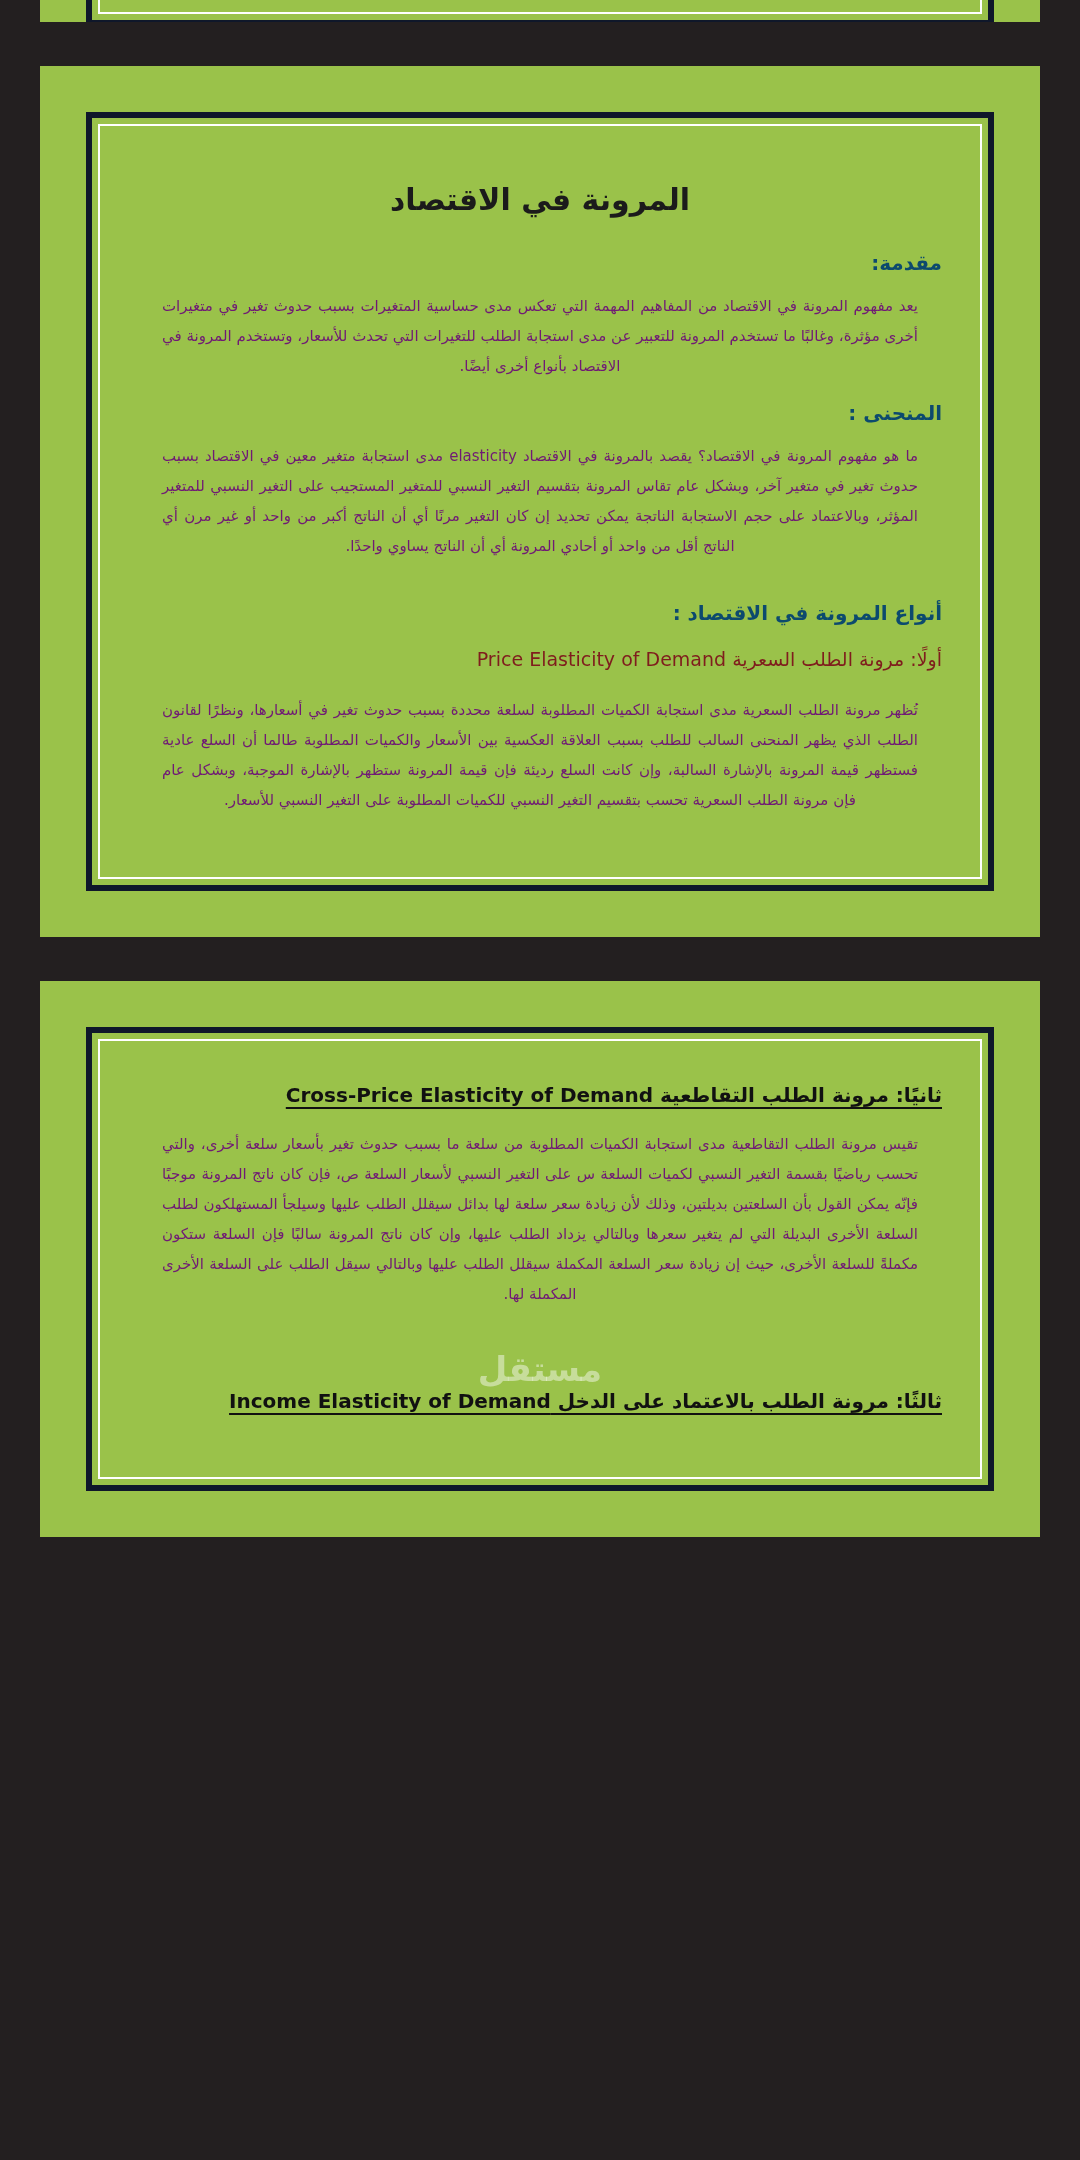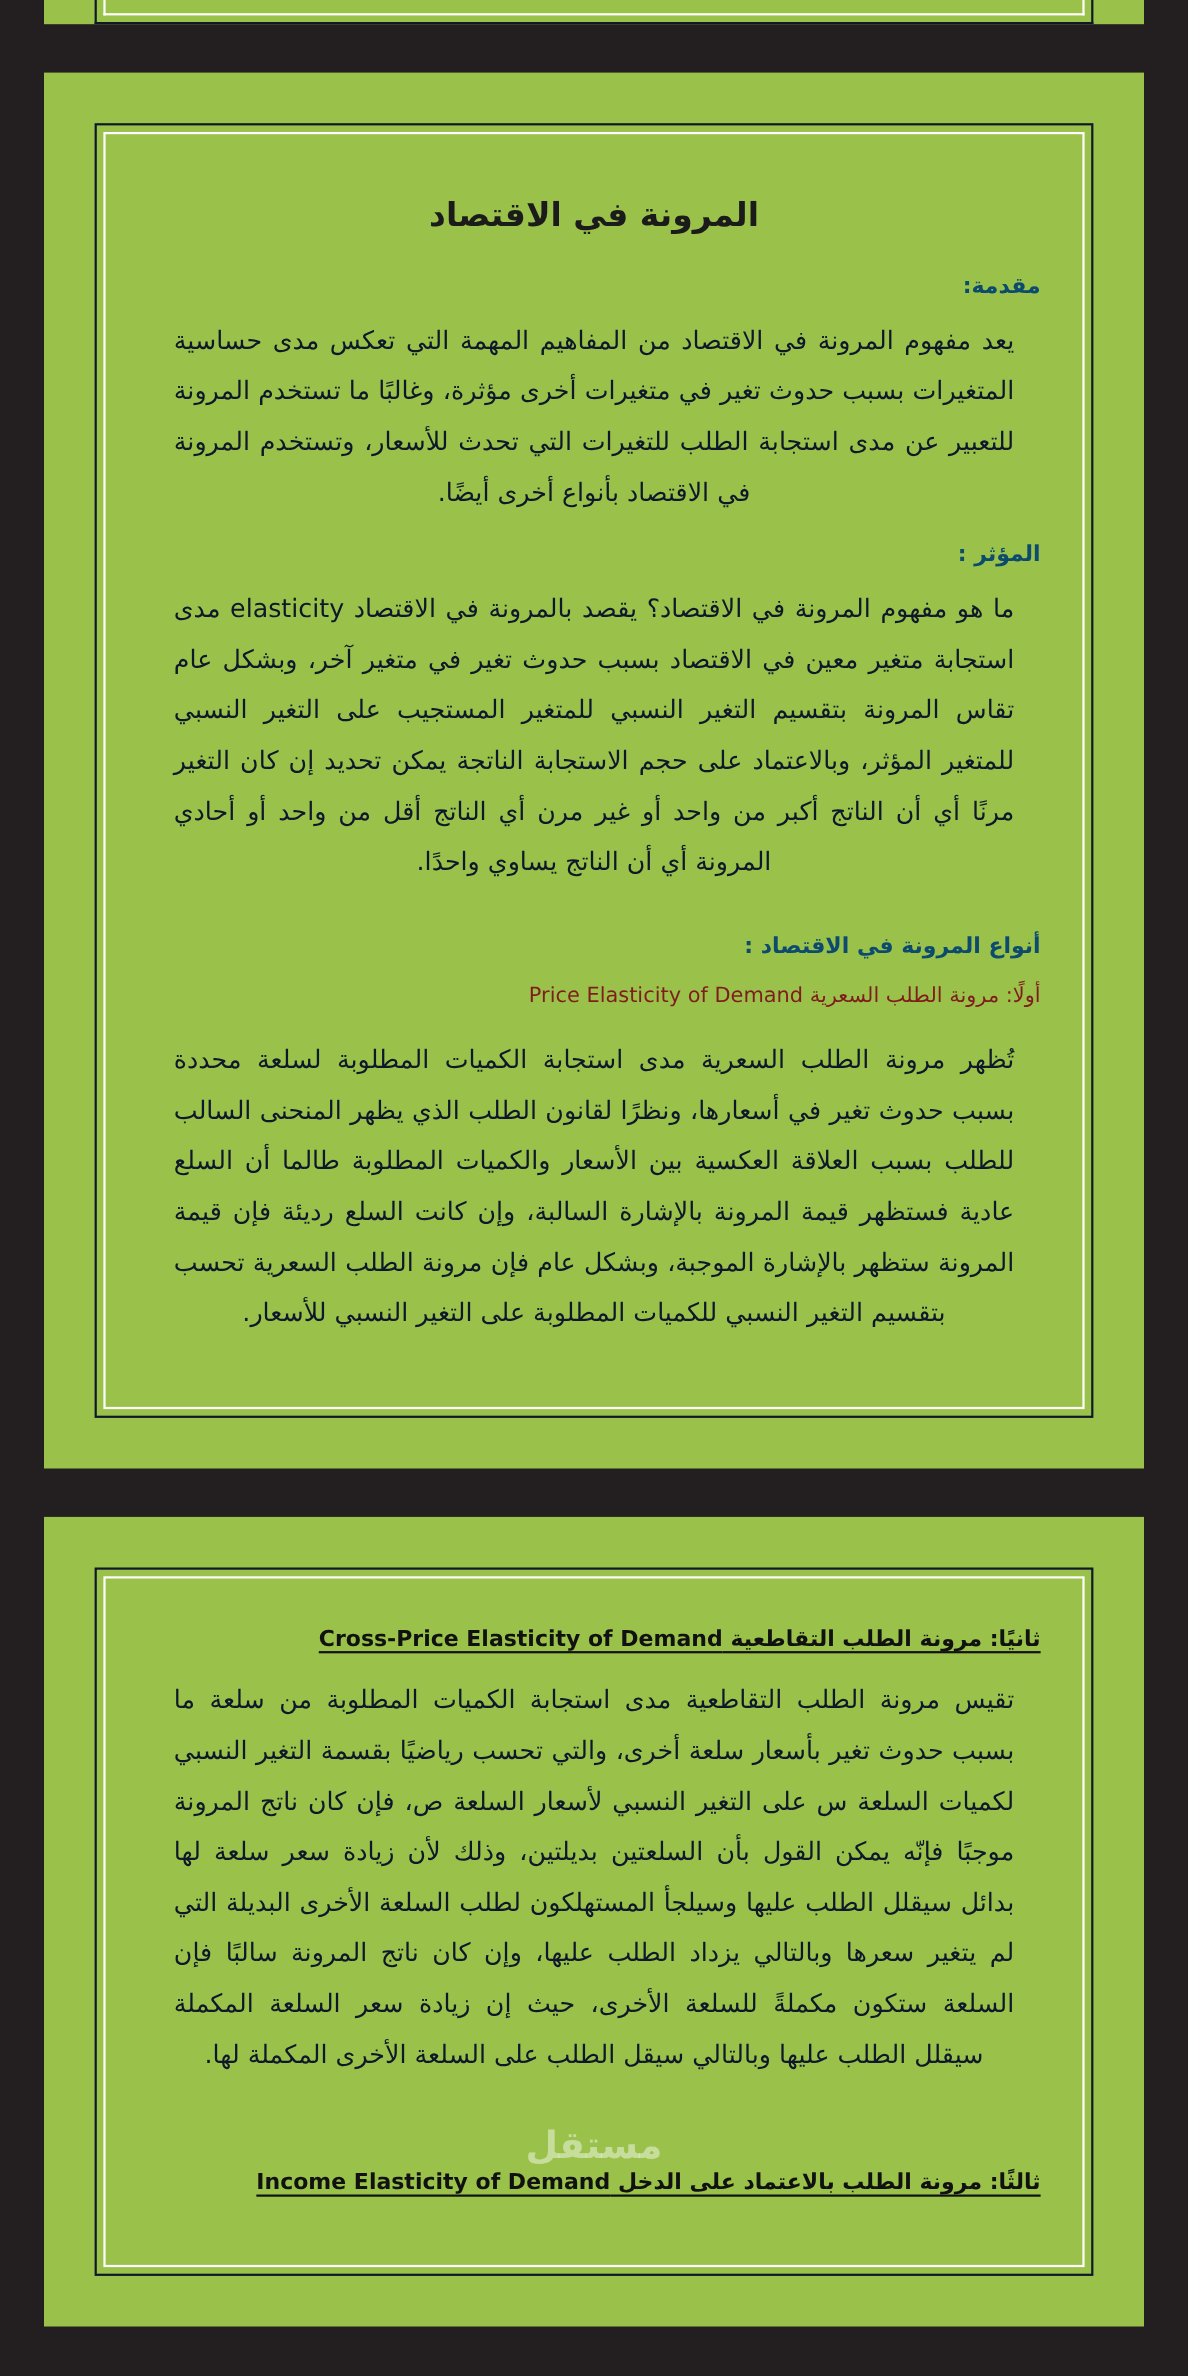--- a/index.html
+++ b/index.html
@@ -26,21 +26,21 @@
   }
 
   
   .slide {
     width: 1000px;
     background: #9ac martian;
     background: #9ac24a;
     padding: 46px 46px;
   }
   .slide-inner {
-    border: 2px solid #0f172a;
+    border: 6px solid #0f172a;
     padding: 6px;
   }
   .slide-inner-2 {
     border: 2px solid #ffffff;
     padding: 34px 38px 42px 38px;
     min-height: 100px;
   }
 
   
   .slide.cropped-top {
@@ -64,23 +64,23 @@
   .section-head {
     font-weight: bold;
     font-size: 20px;
     color: #0c4a6e;
     margin: 0 0 16px 0;
     text-align: right;
   }
   .section-head.spaced { margin-top: 40px; }
 
   .para {
-    font-size: 23px;
+    font-size: 15px;
     line-height: 2.0;
-    color: #0f172a;
+    color: #701a75;
     text-align: justify;
     text-align-last: center;
     margin: 0 0 20px 0;
     padding: 0 24px;
   }
 
   .lead-line {
     font-size: 19px;
     color: #7f1d1d;
     text-align: right;
@@ -131,21 +131,21 @@
 
   <div class="slide">
     <div class="slide-inner">
       <div class="slide-inner-2">
 
         <div class="doc-title">المرونة في الاقتصاد</div>
 
         <div class="section-head">مقدمة:</div>
         <p class="para">يعد مفهوم المرونة في الاقتصاد من المفاهيم المهمة التي تعكس مدى حساسية المتغيرات بسبب حدوث تغير في متغيرات أخرى مؤثرة، وغالبًا ما تستخدم المرونة للتعبير عن مدى استجابة الطلب للتغيرات التي تحدث للأسعار، وتستخدم المرونة في الاقتصاد بأنواع أخرى أيضًا.</p>
 
-        <div class="section-head">المؤثر :</div>
+        <div class="section-head">المنحنى :</div>
         <p class="para">ما هو مفهوم المرونة في الاقتصاد؟ يقصد بالمرونة في الاقتصاد elasticity مدى استجابة متغير معين في الاقتصاد بسبب حدوث تغير في متغير آخر، وبشكل عام تقاس المرونة بتقسيم التغير النسبي للمتغير المستجيب على التغير النسبي للمتغير المؤثر، وبالاعتماد على حجم الاستجابة الناتجة يمكن تحديد إن كان التغير مرنًا أي أن الناتج أكبر من واحد أو غير مرن أي الناتج أقل من واحد أو أحادي المرونة أي أن الناتج يساوي واحدًا.</p>
 
         <div class="section-head spaced">أنواع المرونة في الاقتصاد :</div>
 
         <div class="lead-line">أولًا: مرونة الطلب السعرية Price Elasticity of Demand</div>
         <p class="para">تُظهر مرونة الطلب السعرية مدى استجابة الكميات المطلوبة لسلعة محددة بسبب حدوث تغير في أسعارها، ونظرًا لقانون الطلب الذي يظهر المنحنى السالب للطلب بسبب العلاقة العكسية بين الأسعار والكميات المطلوبة طالما أن السلع عادية فستظهر قيمة المرونة بالإشارة السالبة، وإن كانت السلع رديئة فإن قيمة المرونة ستظهر بالإشارة الموجبة، وبشكل عام فإن مرونة الطلب السعرية تحسب بتقسيم التغير النسبي للكميات المطلوبة على التغير النسبي للأسعار.</p>
 
       </div>
     </div>
   </div>

